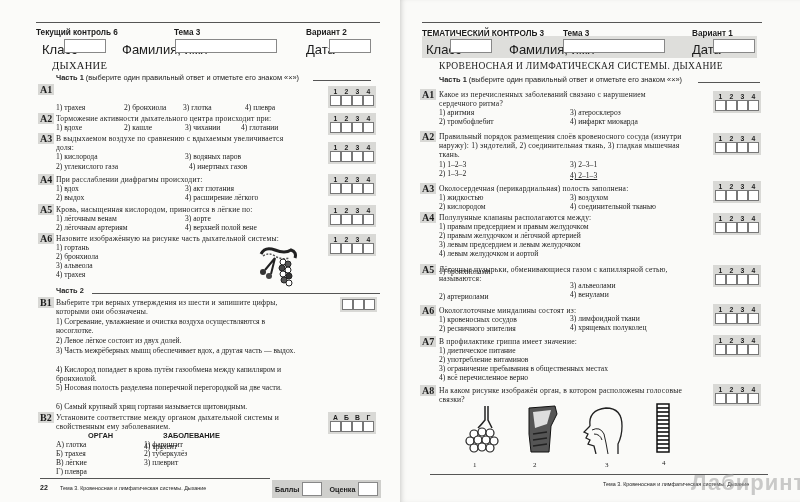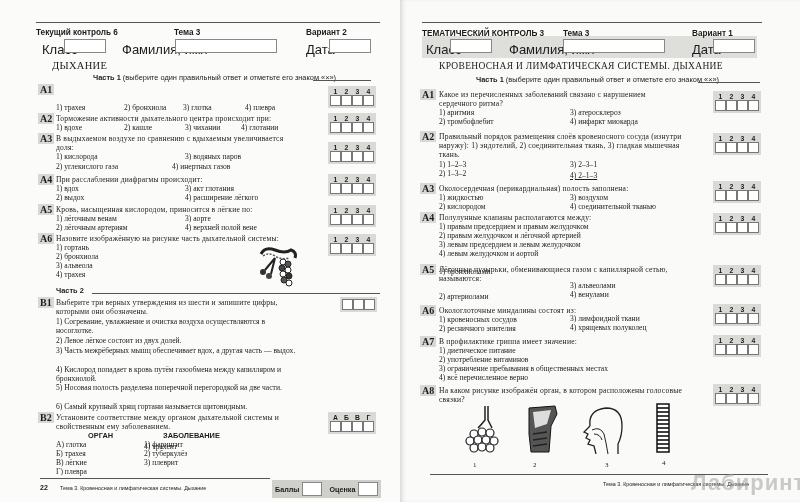--- a/index.html
+++ b/index.html
@@ -7,21 +7,21 @@
   .page{position:absolute;top:0;height:502px;background:#fbfbf9;overflow:hidden;}
   #left{left:0;width:400px;}
   #right{left:400px;width:400px;background:#fafaf8;box-shadow:inset 4px 0 6px -4px rgba(0,0,0,0.25);}
   .topline{position:absolute;top:22px;height:1px;background:#555;}
   .hdr-band{position:absolute;top:36px;height:22px;background:#dededb;}
   .hdr{position:absolute;font-size:8.2px;font-weight:bold;}
   .lbl{position:absolute;font-size:13px;}
   .box{position:absolute;height:12px;background:#fff;border:1px solid #888;}
   .title{position:absolute;font-family:"Liberation Serif",serif;font-size:10.5px;letter-spacing:0.3px;}
   .part{position:absolute;font-size:7.4px;}
-  .part b{font-weight:bold;margin-left:37px;}
+  .part b{font-weight:bold;}
   .partline{position:absolute;height:1px;background:#555;}
   .tag{position:absolute;font-family:"Liberation Serif",serif;font-weight:bold;font-size:10px;background:#d8d8d5;padding:0 2px;line-height:11px;}
   .qt{position:absolute;font-family:"Liberation Serif",serif;font-size:7.6px;line-height:9px;letter-spacing:0.2px;}
   .opt{position:absolute;font-family:"Liberation Serif",serif;font-size:7.6px;line-height:9px;white-space:nowrap;}
   .ans{position:absolute;background:#d9d9d6;padding:2px 2px 2px 2px;}
   .ans .nums{display:flex;}
   .ans .nums span{width:11px;text-align:center;font-size:6.8px;font-weight:bold;}
   .ans .cells{display:flex;}
   .ans .cells span{width:9px;height:9px;background:#fff;border:1px solid #777;}
   .cells3{position:absolute;display:flex;background:#d9d9d6;padding:2px;}
@@ -93,21 +93,21 @@
         <span></span>
         <span></span>
       </div>
   </div>
 
   <div class="tag" style="left:38px;top:133px;">A3</div>
   <div class="qt" style="left:56px;top:134px;width:240px;">В выдыхаемом воздухе по сравнению с вдыхаемым увеличивается доля:</div>
   <div class="opt" style="left:56px;top:152px;">1) кислорода</div>
   <div class="opt" style="left:56px;top:162px;">2) углекислого газа</div>
   <div class="opt" style="left:185px;top:152px;">3) водяных паров</div>
-  <div class="opt" style="left:172px;top:162px;">4) инертных газов</div>
+  <div class="opt" style="left:189px;top:162px;">4) инертных газов</div>
   <div class="ans" style="left:328px;top:142px;">
     <div class="nums">
         <span>1</span>
         <span>2</span>
         <span>3</span>
         <span>4</span>
       </div>
     <div class="cells">
         <span></span>
         <span></span>

